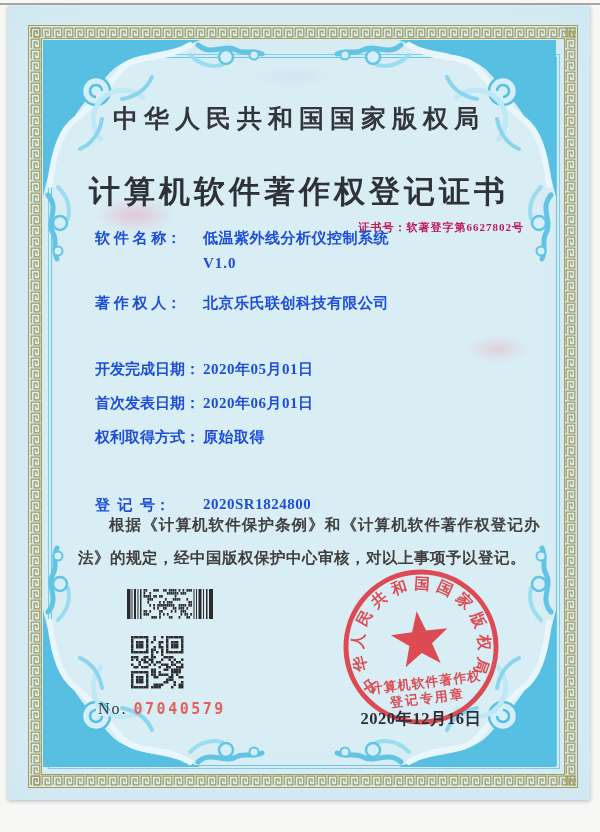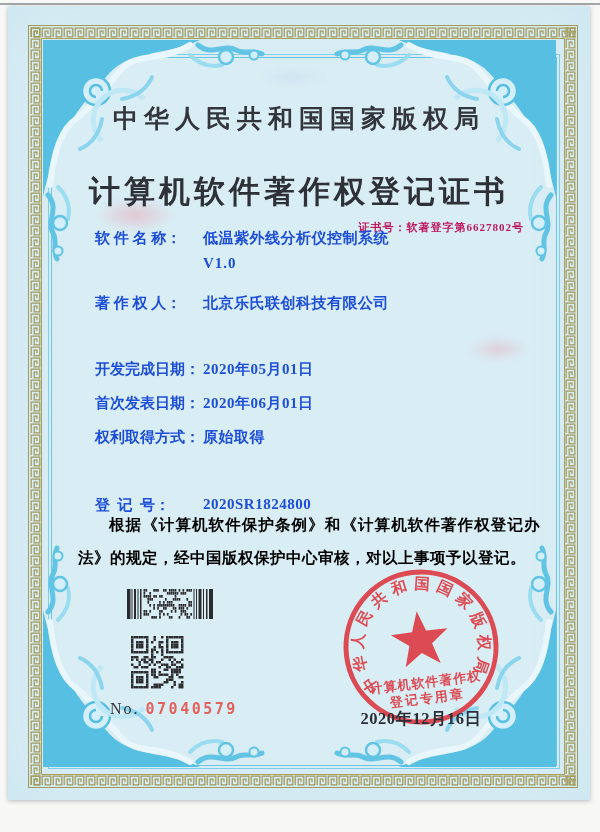--- a/index.html
+++ b/index.html
@@ -46,26 +46,26 @@
     position:absolute;right:66px;top:182px;
     font-size:11px;font-weight:bold;color:#be185d;letter-spacing:1px;margin-top:32px;
   }
   .frow{position:absolute;left:0;font-size:15px;font-weight:bold;color:#1d4ed8;white-space:pre;}
   .flabel{display:inline-block;width:108px;white-space:pre;vertical-align:top;}
   .fvalue{display:inline-block;vertical-align:top;letter-spacing:.5px;}
   .fvalue .v2{margin-top:7px;letter-spacing:1px;}
   .r1{top:206px;} .r2{top:271px;} .r3{top:337px;} .r4{top:371px;} .r5{top:405px;} .r6{top:439px;} .r7{top:473px;}
   .statement{
     position:absolute;left:70px;top:503px;width:462px;
-    font-size:15.5px;font-weight:bold;color:#000000;
+    font-size:15.5px;font-weight:bold;color:#404040;
     line-height:32.5px;text-indent:2em;letter-spacing:.5px;text-align:justify;
   }
   .barcode{position:absolute;left:119px;top:583px;width:86px;height:30px;}
   .qrcode{position:absolute;left:123px;top:630px;width:53px;height:53px;}
-  .no-line{position:absolute;left:102px;top:694px;font-size:16px;color:#33353a;letter-spacing:2px;}
+  .no-line{position:absolute;left:90px;top:694px;font-size:16px;color:#33353a;letter-spacing:2px;}
   .no-line .no-num{
     font-family:"DejaVu Sans Mono","Liberation Mono",monospace;
     font-size:15px;color:#e2615c;letter-spacing:2.5px;font-weight:bold;
   }
   .seal{position:absolute;left:332px;top:560px;width:162px;height:162px;transform:rotate(-7deg);opacity:.92;}
   .issue-date{
     position:absolute;left:332px;top:702px;width:162px;text-align:center;
     font-size:16.5px;font-weight:bold;color:#2c2e36;letter-spacing:.5px;
   }
   .fiber{position:absolute;border-radius:50%;filter:blur(2px);pointer-events:none;}

